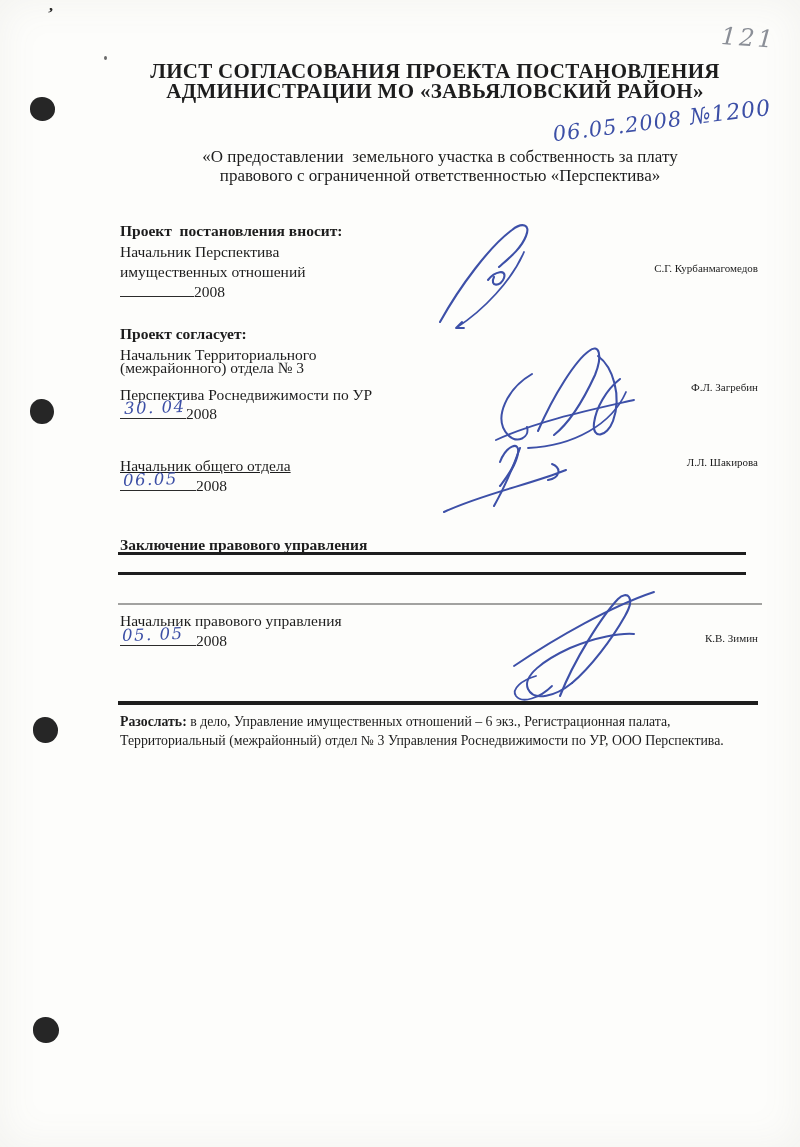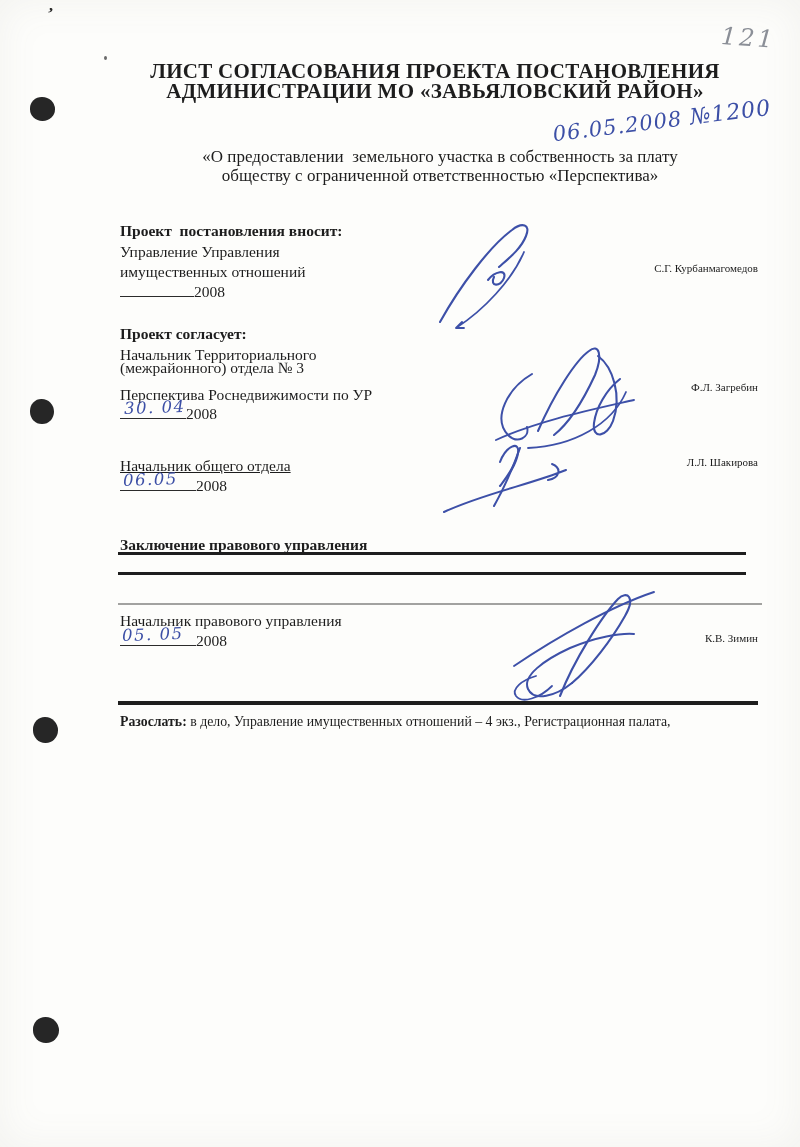--- a/index.html
+++ b/index.html
@@ -77,24 +77,24 @@
 
 <div class="doc-title" style="top:62px;" data-bind="header.title_line1">ЛИСТ СОГЛАСОВАНИЯ ПРОЕКТА ПОСТАНОВЛЕНИЯ</div>
 <div class="doc-title" style="top:82px;" data-bind="header.title_line2">АДМИНИСТРАЦИИ МО «ЗАВЬЯЛОВСКИЙ РАЙОН»</div>
 
 <div class="hand stamp" style="left:552px; top:108px;">
   <span data-bind="page.registration_stamp_date">06.05.2008</span>
   <span class="stamp-num" data-bind="page.registration_stamp_number">№1200</span>
 </div>
 
 <div class="subject" style="top:147px;" data-bind="header.subject_line1">«О предоставлении  земельного участка в собственность за плату</div>
-<div class="subject" style="top:166px;" data-bind="header.subject_line2">обществу с ограниченной ответственностью «Перспектива»</div>
+<div class="subject" style="top:166px;" data-bind="header.subject_line2">правового с ограниченной ответственностью «Перспектива»</div>
 
 <div class="t bold" style="top:221px;" data-bind="submit_block.heading">Проект  постановления вносит:</div>
-<div class="t" style="top:242px;" data-bind="submit_block.role_line1">Управление Управления</div>
+<div class="t" style="top:242px;" data-bind="submit_block.role_line1">Начальник Перспектива</div>
 <div class="t" style="top:262px;" data-bind="submit_block.role_line2">имущественных отношений</div>
 <div class="date-row" style="top:283px;">
   <span class="blank-line" style="width:74px;"></span><span data-bind="submit_block.year">2008</span>
 </div>
 <div class="signer" style="top:262px;" data-bind="submit_block.signer_name">С.Г. Курбанмагомедов</div>
 <svg class="sig" style="left:432px; top:218px;" width="118" height="112" viewBox="0 0 118 112">
   <path d="M8,104 C28,68 58,28 80,12 C90,4 99,6 94,18 C89,31 76,41 67,49" stroke-width="2.1"></path>
   <path d="M56,62 C63,53 75,51 72,60 C69,69 57,69 62,59" stroke-width="2.1"></path>
   <path d="M92,34 C80,62 52,92 24,110 M24,110 L30,104 M24,110 L32,110" stroke-width="1.8"></path>
 </svg>
@@ -142,14 +142,15 @@
 <svg class="sig" style="left:462px; top:590px;" width="196" height="110" viewBox="0 0 196 110">
   <path d="M98,106 C112,70 140,26 156,9 C165,0 174,7 163,26 C150,49 129,77 110,93" stroke-width="2.1"></path>
   <path d="M110,93 C94,106 72,112 66,99 C60,86 82,70 108,58 C134,47 158,43 172,44" stroke-width="2"></path>
   <path d="M52,76 C95,47 150,16 192,2" stroke-width="1.9"></path>
   <path d="M90,96 C78,108 60,114 54,106 C49,99 60,90 74,86" stroke-width="1.8"></path>
 </svg>
 
 <div class="rule" style="left:118px; top:701px; width:640px; height:4px;"></div>
 
 <div class="footer-text" style="top:712px;">
-  <span class="bold" data-bind="distribution.label">Разослать:</span><span data-bind="distribution.line1_rest"> в дело, Управление имущественных отношений – 4 экз., Регистрационная палата,</span><br>
+  <span class="bold" data-bind="distribution.label">Разослать:</span><span data-bind="distribution.line1_rest"> в дело, Управление имущественных отношений – 6 экз., Регистрационная палата,</span><br>
+  <span data-bind="distribution.line2">Территориальный (межрайонный) отдел № 3 Управления Роснедвижимости по УР, ООО Перспектива.</span>
 </div>
 
 </body></html>

